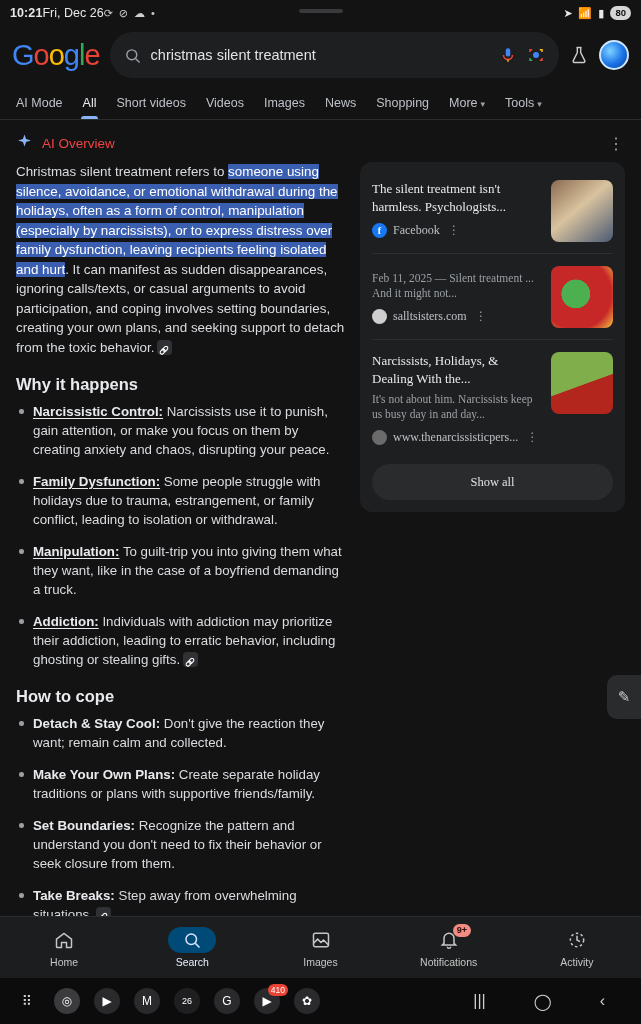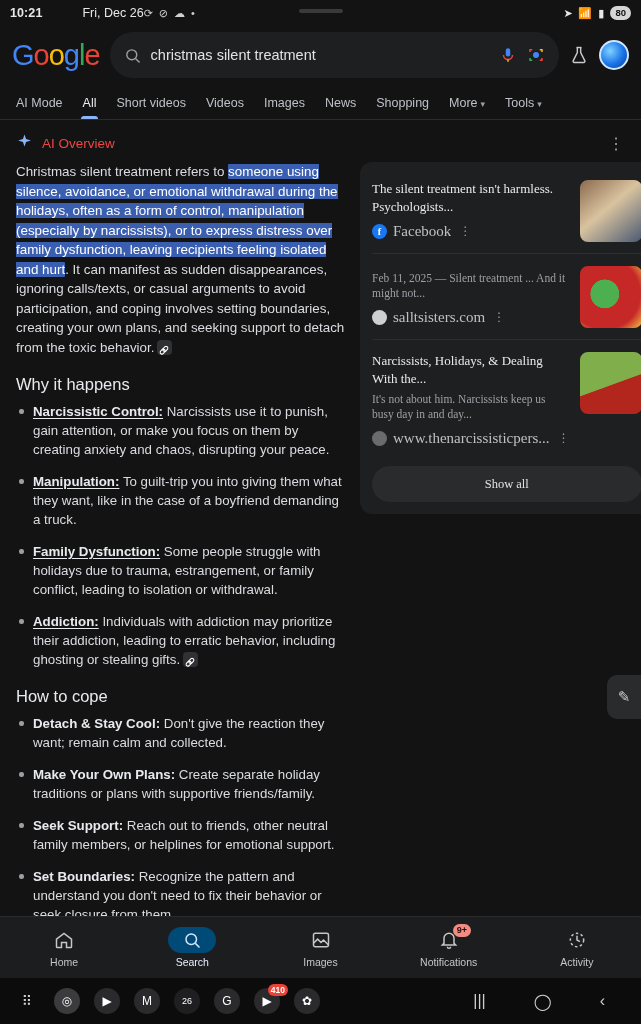--- a/index.html
+++ b/index.html
@@ -11,21 +11,21 @@
     overflow: hidden;
   }
   
   .statusbar {
     height: 26px; display: flex; align-items: center;
     padding: 0 10px; font-size: 12.5px; color: #e8e8e8;
     position: relative;
   }
   .status-left { display: flex; align-items: center; gap: 0; }
   .status-time { font-weight: 600; letter-spacing: .1px; }
-  .status-date { font-weight: 500; padding-left: 40px; }
+  .status-date { font-weight: 500; }
   .status-icons-left { display: flex; align-items: center; gap: 6px; font-size: 11px; color: #d0d0d0; }
   .status-right { margin-left: auto; display: flex; align-items: center; gap: 6px; font-size: 11px; }
   .notch {
     position: absolute; left: 50%; transform: translateX(-50%);
     top: 9px; width: 44px; height: 4px; border-radius: 3px; background: #3a3a3c;
   }
   .batt {
     background: #d6d6d6; color: #111; font-size: 9.5px; font-weight: 700;
     border-radius: 7px; padding: 1px 5px; line-height: 12px; text-align: right;
   }
@@ -81,21 +81,21 @@
   }
   .hl { background: #3b5fb0; color: #fff; border-radius: 1px; }
   .link-chip {
     display: inline-block; width: 15px; height: 15px; border-radius: 4px;
     background: #303134; vertical-align: -3px; margin-left: 3px; position: relative;
   }
   .link-chip::after {
     content: "🔗"; font-size: 8px; position: absolute; left: 2px; top: 1px; filter: grayscale(1) brightness(2);
   }
   h2.sec {
-    font-size: 16.5px; font-weight: 400; color: #e8eaed;
+    font-size: 16.5px; font-weight: 700; color: #e8eaed;
     margin: 18px 0 8px 0;
   }
   ul.bullets { list-style: none; }
   ul.bullets li {
     position: relative; padding-left: 17px; margin-bottom: 13px;
     font-size: 13.3px; line-height: 19px; color: #dadce0;
   }
   ul.bullets li::before {
     content: ""; position: absolute; left: 3px; top: 7px;
     width: 4.5px; height: 4.5px; border-radius: 50%; background: #9aa0a6;
@@ -112,21 +112,21 @@
   .news-title {
     font-size: 13px; line-height: 17.5px; color: #e8eaed; font-weight: 400;
     max-height: 36px; overflow: hidden;
   }
   .news-snip {
     font-size: 11.5px; line-height: 15px; color: #9aa0a6; margin-top: 5px;
     max-height: 30px; overflow: hidden;
   }
   .news-src { display: flex; align-items: center; gap: 6px; margin-top: 8px; }
   .src-dot { width: 15px; height: 15px; border-radius: 50%; flex: none; }
-  .src-name { font-size: 15px; color: #bdc1c6; white-space: nowrap; overflow: hidden; text-overflow: ellipsis; }
+  .src-name { font-size: 12px; color: #bdc1c6; white-space: nowrap; overflow: hidden; text-overflow: ellipsis; }
   .src-kebab { margin-left: 2px; color: #9aa0a6; font-size: 12px; }
   .thumb { width: 62px; height: 62px; border-radius: 8px; flex: none; overflow: hidden; }
   .showall {
     margin-top: 8px; height: 36px; border-radius: 18px; background: #2a2b2d;
     display: flex; align-items: center; justify-content: center;
     font-size: 12.5px; color: #e3e3e3;
   }
   
   .fab-pencil {
     position: absolute; right: 0; top: 675px;
@@ -155,21 +155,21 @@
   }
   
   .dock {
     position: absolute; left: 0; right: 0; bottom: 0; height: 46px;
     background: #0c0c0d; display: flex; align-items: center;
   }
   .dock-icons { display: flex; align-items: center; gap: 14px; padding-left: 14px; }
   .dock-ic { width: 26px; height: 26px; border-radius: 50%; display:flex; align-items:center; justify-content:center; font-size: 12px; color:#fff; position: relative; }
   .dock-badge {
     position: absolute; top: -4px; right: -8px; background: #ea4335; color: #fff;
-    font-size: 8.5px; font-weight: 700; border-radius: 8px; padding: 1px 3px; line-height: 10px;
+    font-size: 8.5px; font-weight: 400; border-radius: 8px; padding: 1px 3px; line-height: 10px;
   }
   .sysnav { margin-left: auto; display: flex; align-items: center; gap: 48px; padding-right: 36px; color: #cfcfcf; }
 </style>
 </head>
 <body>
 
 <div class="statusbar">
   <div class="notch"></div>
   <div class="status-left">
     <span class="status-time">10:21</span>
@@ -257,30 +257,29 @@
 </div>
 
 <div class="content">
 
   <div class="col-left">
     <p class="para"><span>Christmas silent treatment refers to </span><span class="hl">someone using silence, avoidance, or emotional withdrawal during the holidays, often as a form of control, manipulation (especially by narcissists), or to express distress over family dysfunction, leaving recipients feeling isolated and hurt</span><span>. It can manifest as sudden disappearances, ignoring calls/texts, or casual arguments to avoid participation, and coping involves setting boundaries, creating your own plans, and seeking support to detach from the toxic behavior.</span><span class="link-chip"></span></p>
 
     <h2 class="sec">Why it happens</h2>
     <ul class="bullets">
       <li><span class="b-term uline">Narcissistic Control:</span><span> Narcissists use it to punish, gain attention, or make you focus on them by creating anxiety and chaos, disrupting your peace.</span></li>
+      <li><span class="b-term uline">Family Dysfunction:</span><span> Some people struggle with holidays due to trauma, estrangement, or family conflict, leading to isolation or withdrawal.</span></li>
       <li><span class="b-term uline">Manipulation:</span><span> To guilt-trip you into giving them what they want, like in the case of a boyfriend demanding a truck.</span></li>
-      <li><span class="b-term uline">Family Dysfunction:</span><span> Some people struggle with holidays due to trauma, estrangement, or family conflict, leading to isolation or withdrawal.</span></li>
       <li><span class="b-term uline">Addiction:</span><span> Individuals with addiction may prioritize their addiction, leading to erratic behavior, including ghosting or stealing gifts.</span><span class="link-chip"></span></li>
     </ul>
 
     <h2 class="sec">How to cope</h2>
     <ul class="bullets">
       <li><span class="b-term">Detach &amp; Stay Cool:</span><span> Don't give the reaction they want; remain calm and collected.</span></li>
       <li><span class="b-term">Make Your Own Plans:</span><span> Create separate holiday traditions or plans with supportive friends/family.</span></li>
-      <li><span class="b-term">Seek Support:</span><span> Reach out to friends, other neutral family members, or helplines for emotional support.</span></li>
       <li><span class="b-term">Set Boundaries:</span><span> Recognize the pattern and understand you don't need to fix their behavior or seek closure from them.</span></li>
       <li><span class="b-term">Take Breaks:</span><span> Step away from overwhelming situations.</span><span class="link-chip"></span></li>
     </ul>
 
     <h2 class="sec">What to remember</h2>
   </div>
 
   <div class="col-right">
     <div class="card">
 

